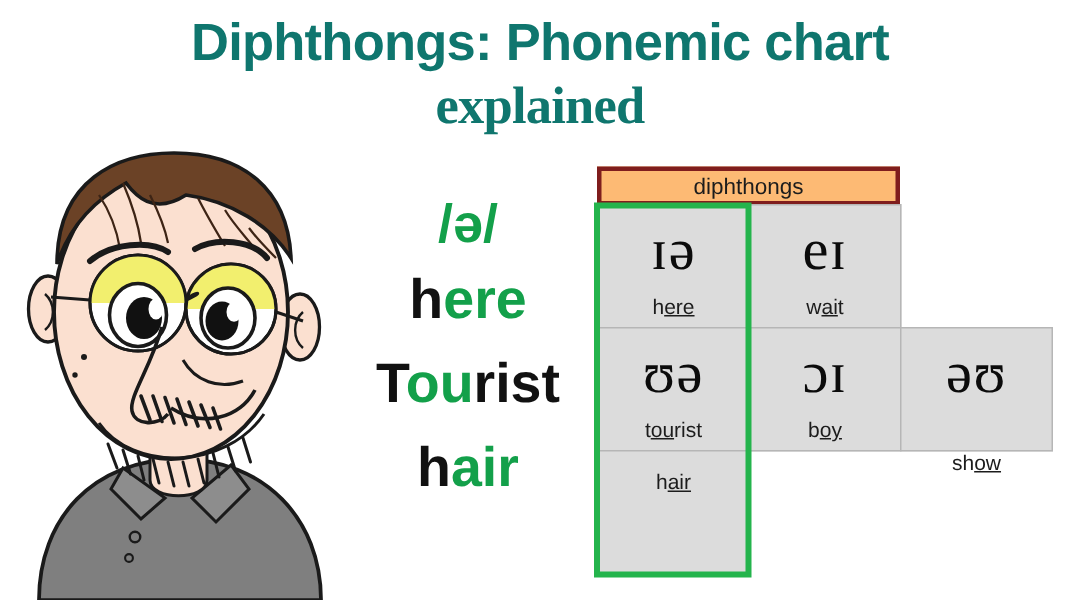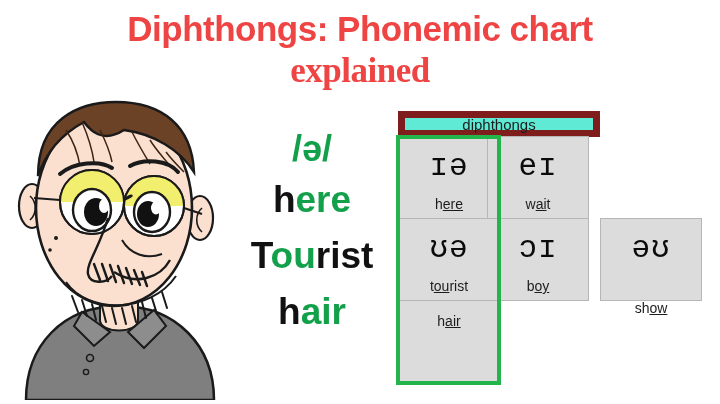--- a/index.html
+++ b/index.html
@@ -20,21 +20,21 @@
   #title {
     position: absolute;
     left: 0;
     top: 8px;
     width: 720px;
     text-align: center;
     font-family: "Liberation Sans", sans-serif;
     font-weight: bold;
     font-size: 35px;
     line-height: 42px;
-    color: #ef4444;
+    color: #0f766e;
     letter-spacing: -0.5px;
   }
   #title .tl2 { display: block; font-family: Liberation Serif, serif; }
 
   
   #face {
     position: absolute;
     left: 4px;
     top: 100px;
     width: 230px;
@@ -73,22 +73,22 @@
     top: 111px;
     width: 306px;
     height: 275px;
   }
   .hdr {
     position: absolute;
     left: 0;
     top: 0;
     width: 202px;
     height: 26px;
-    background: #5eead4;
-    border: 7px solid #7f1d1d;
+    background: #fdba74;
+    border: 3px solid #7f1d1d;
     box-sizing: border-box;
     display: flex;
     align-items: center;
     justify-content: center;
     font-size: 15px;
     color: #1c1c1c;
     font-family: "Liberation Sans", sans-serif;
   }
   .cell {
     position: absolute;
@@ -96,39 +96,39 @@
     height: 83px;
     background: #dcdcdc;
     border: 1px solid #b6b6b6;
     box-sizing: border-box;
     display: flex;
     flex-direction: column;
     align-items: center;
     justify-content: flex-start;
   }
   .cell .sym {
-    font-family: Liberation Mono, monospace;
-    font-size: 31px;
+    font-family: Liberation Serif, serif;
+    font-size: 39px;
     line-height: 34px;
     color: #0b0b0b;
     margin-top: 13px;
     letter-spacing: 1px;
   }
   .cell .word {
     font-family: "Liberation Sans", sans-serif;
     font-size: 14px;
     line-height: 16px;
     color: #1c1c1c;
     margin-top: 12px;
   }
   .cell .word u { text-decoration: underline; }
 
   
   .c1 { left: 0; }
-  .c2 { left: 89px; }
+  .c2 { left: 101px; }
   .c3 { left: 202px; gap: 22px; }
   
   .r1 { top: 25px; }
   .r2 { top: 107px; }
   .r3 { top: 189px; }
 
   
   #highlight {
     position: absolute;
     left: -2px;

